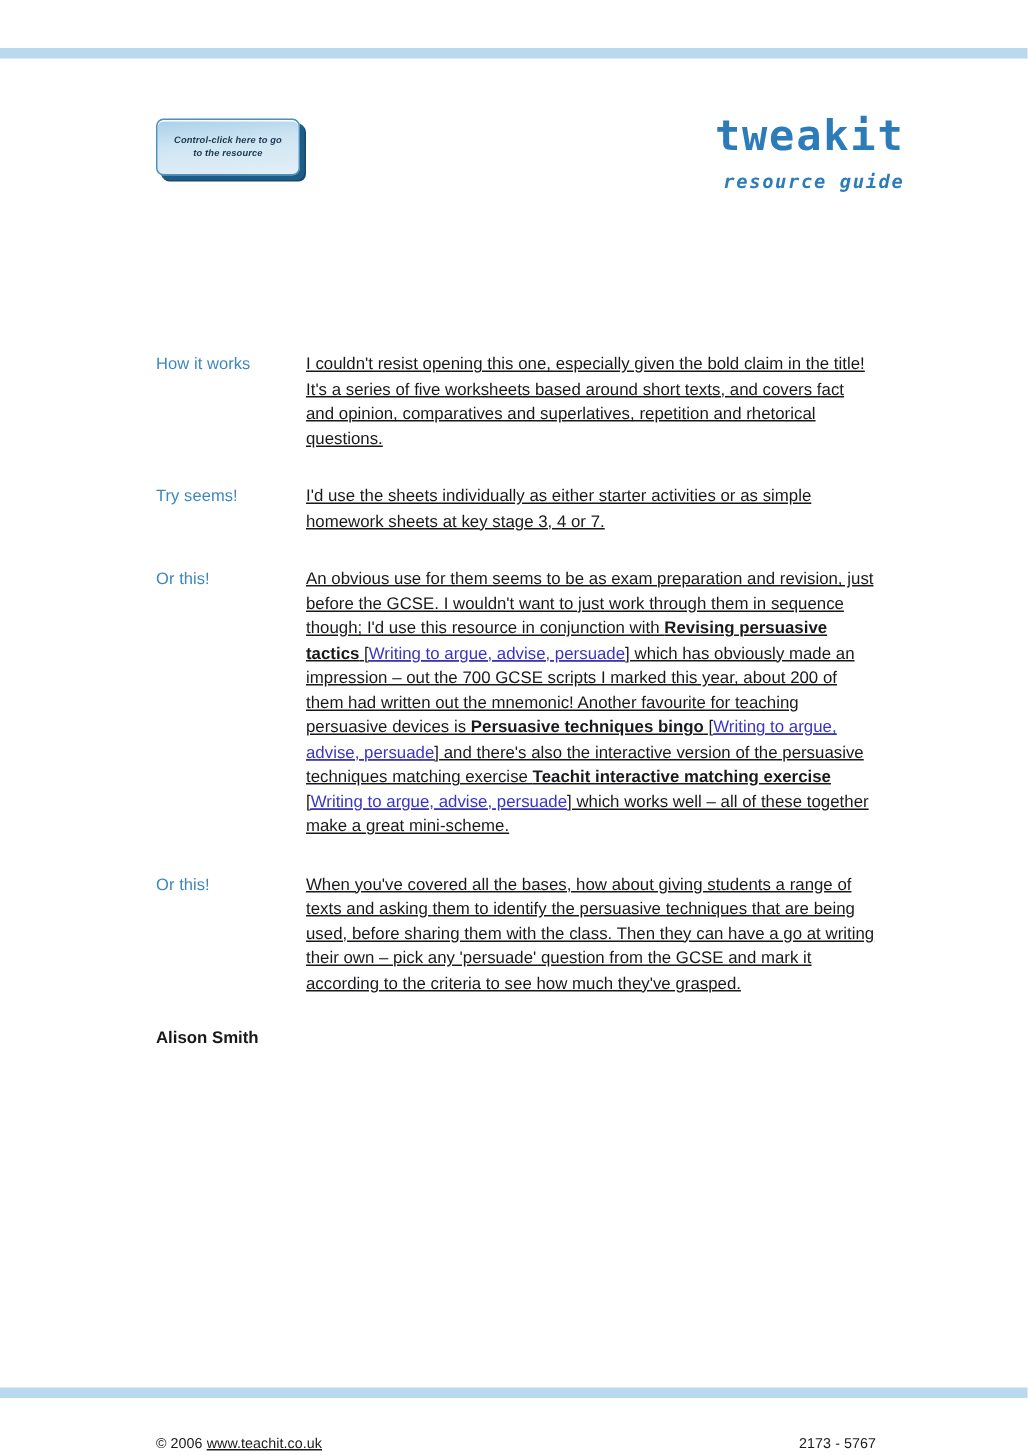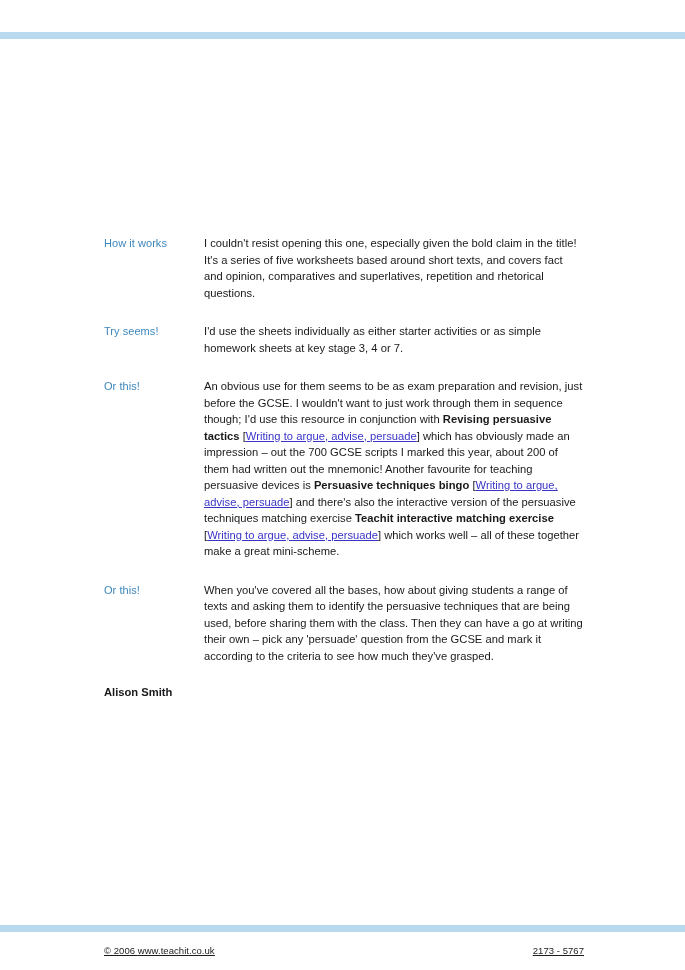--- a/index.html
+++ b/index.html
@@ -146,20 +146,21 @@
     line-height: 16.5px;
     letter-spacing: 0.05px;
   }
   .section-body {
     flex: 1 1 auto;
     font-size: 11.2px;
     line-height: 16.5px;
     color: #19191c;
     letter-spacing: 0.02px;
     text-align: left;
+    text-decoration: underline;
   }
   .section-body b { font-weight: bold; }
   .doc-link {
     color: #3a34c6;
     text-decoration: underline;
     cursor: pointer;
   }
 
   .signature {
     width: 480px;
@@ -175,42 +176,54 @@
     position: absolute;
     left: 0;
     top: 934px;
     width: 685px;
     height: 30px;
   }
   .footer-inner {
     position: absolute;
     left: 104px;
     width: 480px;
-    top: 11px;
+    top: 23px;
     display: flex;
     justify-content: space-between;
     align-items: flex-start;
     font-size: 9.5px;
     color: #1b1b1e;
     letter-spacing: 0.05px;
-    text-decoration: underline;
   }
   .footer-link {
     color: #1b1b1e;
     text-decoration: underline;
     cursor: pointer;
   }
 </style>
 </head>
 <body>
 
 <div class="edge-bar top"></div>
 
 <div class="sheet">
 
+  <div class="header">
+
+    <div class="resource-button">
+      <div class="resource-button-label">Control-click here to go
+to the resource</div>
+    </div>
+
+    <div class="brand">
+      <div class="brand-name">tweakit</div>
+      <div class="brand-sub">resource guide</div>
+    </div>
+
+  </div>
 
 
   <div class="content" id="content-sections">
       <div class="section">
         <div class="section-label">How it works</div>
         <div class="section-body">I couldn't resist opening this one, especially given the bold claim in the title!  It's a series of five worksheets based around short texts, and covers fact and opinion, comparatives and superlatives, repetition and rhetorical questions.</div>
       </div>
       <div class="section">
         <div class="section-label">Try seems!</div>
         <div class="section-body">I'd use the sheets individually as either starter activities or as simple homework sheets at key stage 3, 4 or 7.</div>

